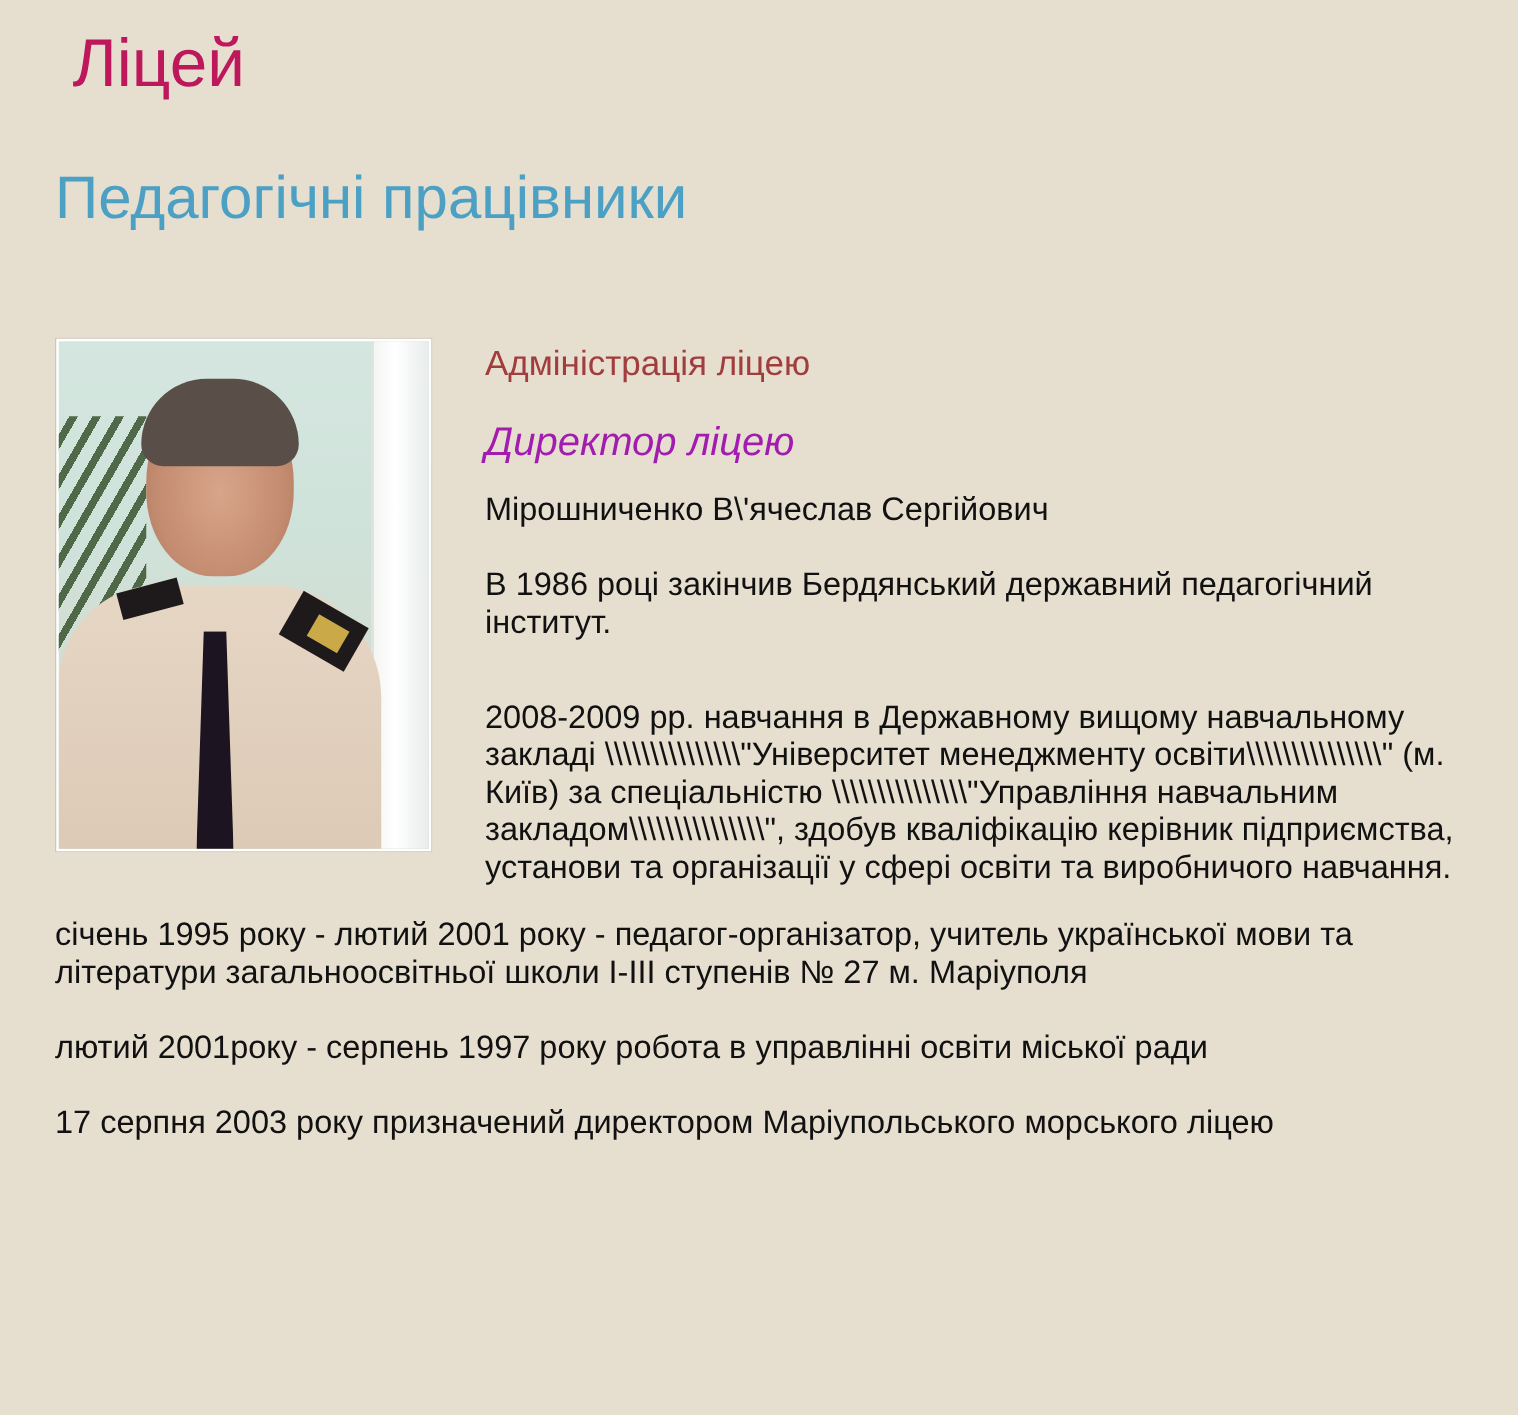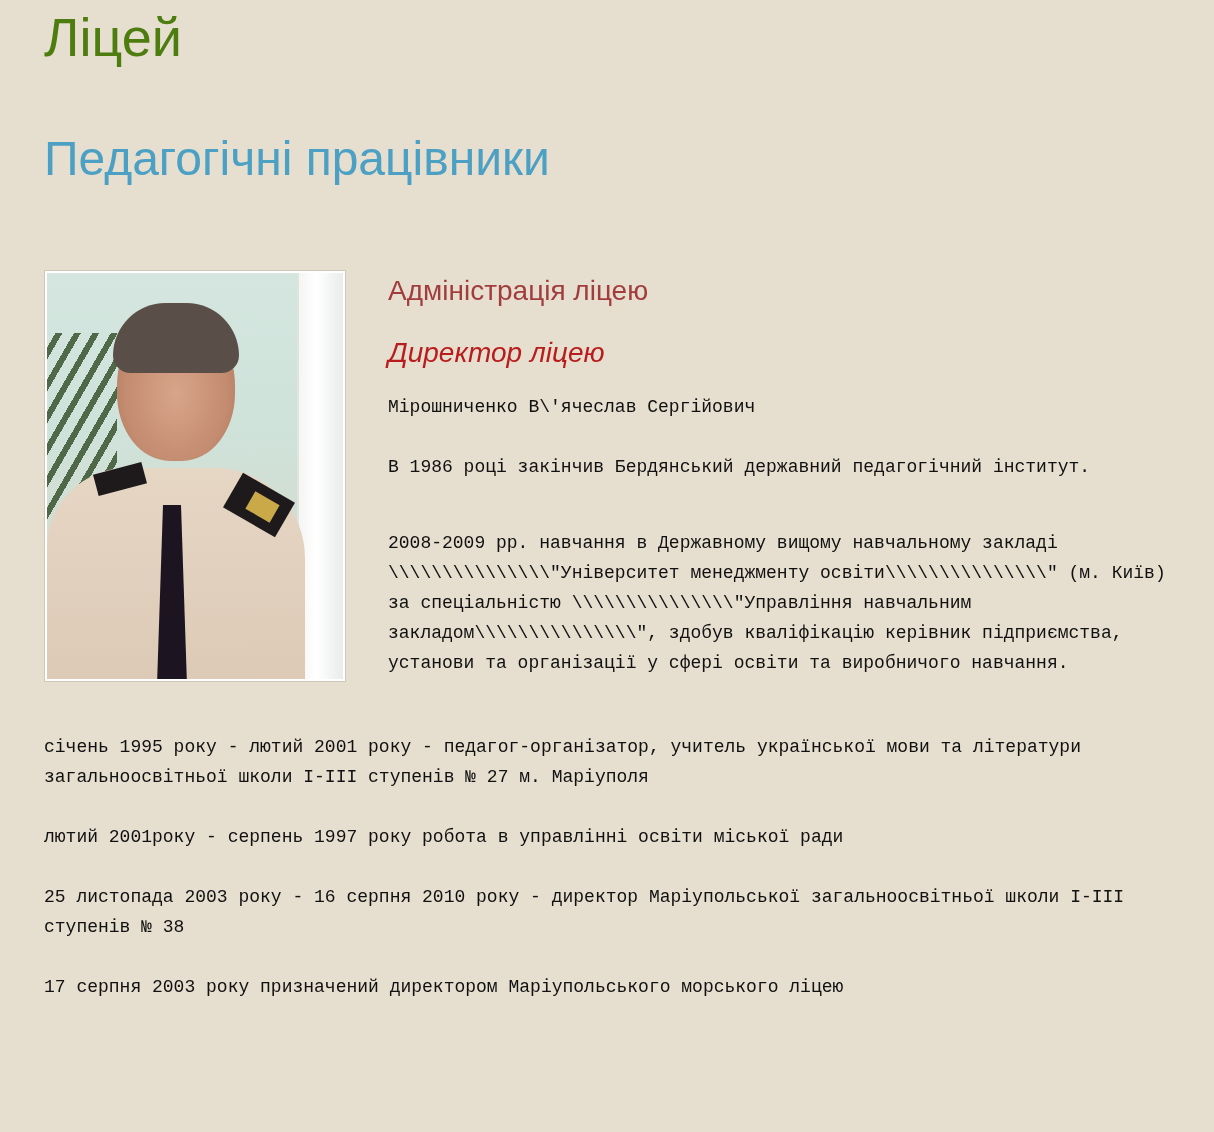--- a/index.html
+++ b/index.html
@@ -9,24 +9,24 @@
       background: #e6dfd0;
       font-family: "Liberation Sans", sans-serif;
       color: #111;
       overflow: hidden;
       position: relative;
     }
     .site-title {
       position: absolute;
       left: 44px;
       top: 4px;
-      margin: 0;
+      margin: 14px;
       font-size: 54px;
       font-weight: normal;
-      color: #4d7c0f;
+      color: #be185d;
       line-height: 66px;
     }
     .page-title {
       position: absolute;
       left: 44px;
       top: 128px;
       margin: 0;
       font-size: 48px;
       font-weight: normal;
       color: #4ba0c4;
@@ -101,31 +101,30 @@
     }
     .section-heading {
       margin: 0;
       font-size: 28px;
       font-weight: normal;
       color: #a13d3d;
       line-height: 42px;
     }
     .role-heading {
       margin: 20px 0 0 0;
-      font-size: 28px;
+      font-size: 32px;
       font-weight: normal;
       font-style: italic;
-      color: #b91c1c;
+      color: #a21caf;
       line-height: 42px;
     }
     .text {
-      font-size: 18px;
+      font-size: 26px;
       line-height: 30px;
       margin: 0;
-      font-family: Liberation Mono, monospace;
     }
     .name { margin-top: 18px; }
     .edu1 { margin-top: 30px; }
     .edu2 { margin-top: 46px; }
 
     .career {
       position: absolute;
       left: 44px;
       top: 732px;
       width: 1140px;
@@ -155,15 +154,14 @@
   <h3 class="section-heading">Адміністрація ліцею</h3>
   <h4 class="role-heading">Директор ліцею</h4>
   <p class="text name">Мірошниченко В\'ячеслав Сергійович</p>
   <p class="text edu1">В 1986 році закінчив Бердянський державний педагогічний інститут.</p>
   <p class="text edu2">2008-2009 рр. навчання в Державному вищому навчальному закладі \\\\\\\\\\\\\\\"Університет менеджменту освіти\\\\\\\\\\\\\\\" (м. Київ) за спеціальністю \\\\\\\\\\\\\\\"Управління навчальним закладом\\\\\\\\\\\\\\\", здобув кваліфікацію керівник підприємства, установи та організації у сфері освіти та виробничого навчання.</p>
 </div>
 
 <div class="career">
   <p class="text">січень 1995 року - лютий 2001 року - педагог-організатор, учитель української мови та літератури загальноосвітньої школи І-ІІІ ступенів № 27 м. Маріуполя</p>
   <p class="text">лютий 2001року - серпень 1997 року робота в управлінні освіти міської ради</p>
-  <p class="text">25 листопада 2003 року - 16 серпня 2010 року - директор Маріупольської загальноосвітньої школи І-ІІІ ступенів № 38</p>
   <p class="text">17 серпня 2003 року призначений директором Маріупольського морського ліцею</p>
 </div>
 
 </body></html>

